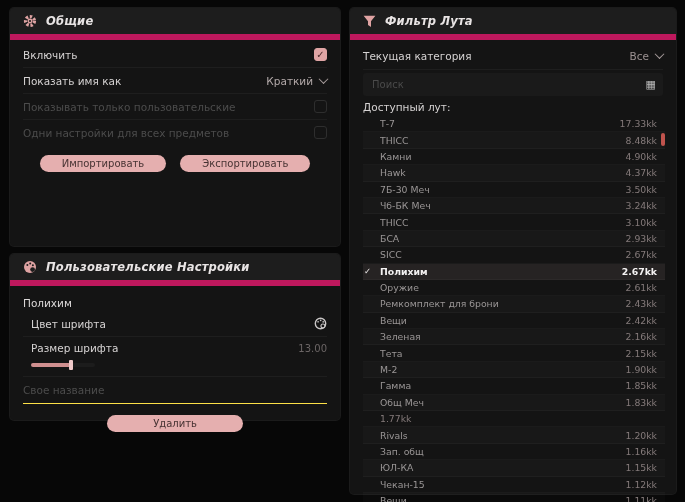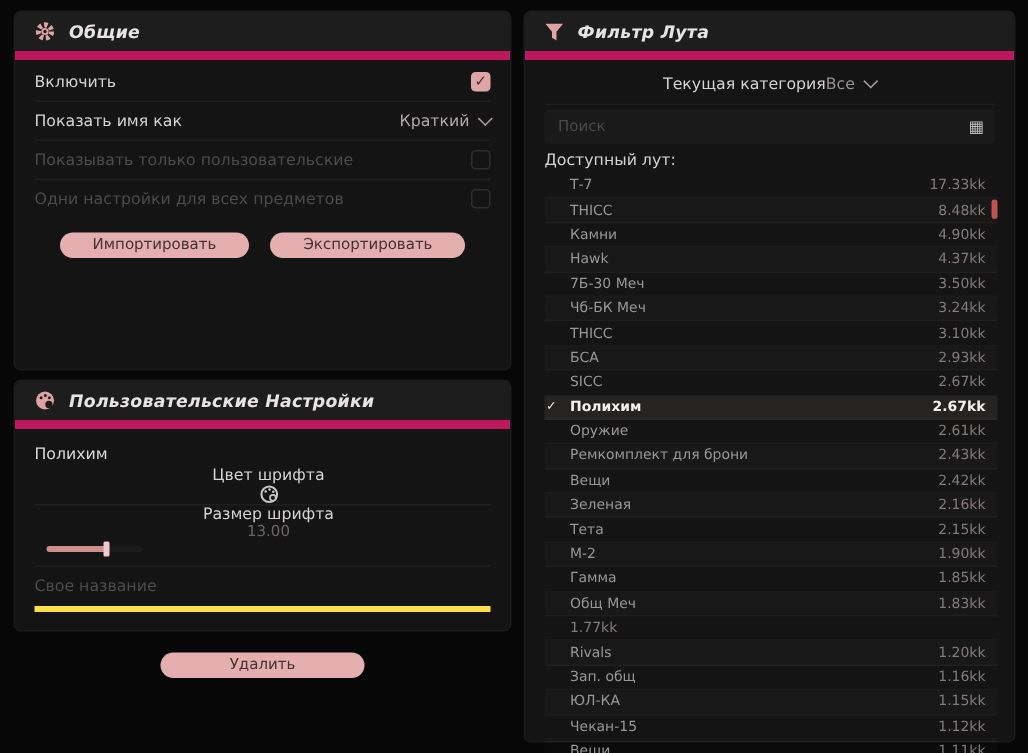--- a/index.html
+++ b/index.html
@@ -50,36 +50,36 @@
   }
 
   .btn{
     background:#e5afaf;color:#463232;border:none;border-radius:9px;
     font-family:inherit;font-size:10px;padding:3px 22px;cursor:pointer;
   }
   .btn-row{display:flex;justify-content:center;gap:14px;margin-top:10px;}
 
   
   .item-name{font-size:10.5px;color:#dddada;margin:9px 0 2px 0;}
-  .indent{padding-left:8px;flex-direction:column;}
+  .indent{padding-left:8px;}
   .palette-btn{cursor:pointer;display:flex;align-items:center;}
   .size-value{font-size:10px;color:#6b6565;}
   .slider{
     position:relative;width:64px;height:10px;margin:1px 0 6px 8px;cursor:pointer;
   }
   .slider .track{position:absolute;left:0;top:3px;height:4px;width:100%;background:#1c1c1c;border-radius:2px;}
   .slider .fill{position:absolute;left:0;top:3px;height:4px;width:40px;background:#cf8f8f;border-radius:2px;}
   .slider .handle{position:absolute;left:38px;top:0;width:4px;height:10px;background:#efc9c9;border-radius:1px;}
   .text-input{
     width:100%;background:transparent;border:none;outline:none;
     font-family:inherit;font-size:10.5px;color:#d6d3d3;padding:7px 0;
   }
   .text-input::placeholder{color:#4c4c4c;}
-  .input-row{border-bottom:4px solid #fde047;}
-  .delete-row{display:flex;justify-content:center;margin-top:27px;}
+  .input-row{border-bottom:1px solid #fde047;}
+  .delete-row{display:flex;justify-content:center;margin-top:11px;}
   .btn-delete{padding:3px 46px;}
 
   
   .search-row{
     display:flex;align-items:center;background:#1a1a1a;border-radius:3px;
     height:23px;margin:3px 0 4px 0;padding:0 7px;
   }
   .search-row input{
     flex:1;background:transparent;border:none;outline:none;
     font-family:inherit;font-size:10px;color:#cfcfcf;
@@ -194,21 +194,21 @@
 <div class="panel" style="left:350px;top:8px;width:326px;height:486px;">
   <div class="panel-header">
     <span style="display:flex;">
       <svg width="13" height="13" viewBox="0 0 13 13">
         <path d="M0.6 0.8 h11.8 l-4.4 5.4 v5.8 l-3 -1.9 v-3.9 z" fill="#dfa3a3"></path>
       </svg>
     </span>
     <span class="panel-title">Фильтр Лута</span>
   </div>
   <div class="panel-body">
-    <div class="set-row" style="min-height:27px;justify-content:center;">
+    <div class="set-row" style="min-height:27px;">
       <span class="set-label">Текущая категория</span>
       <span class="select">
         <span style="color:#9c9292;">Все</span>
         <span class="chev"></span>
       </span>
     </div>
     <div class="search-row">
       <input type="text" placeholder="Поиск" style="">
       <span class="grid-icon">▦</span>
     </div>

